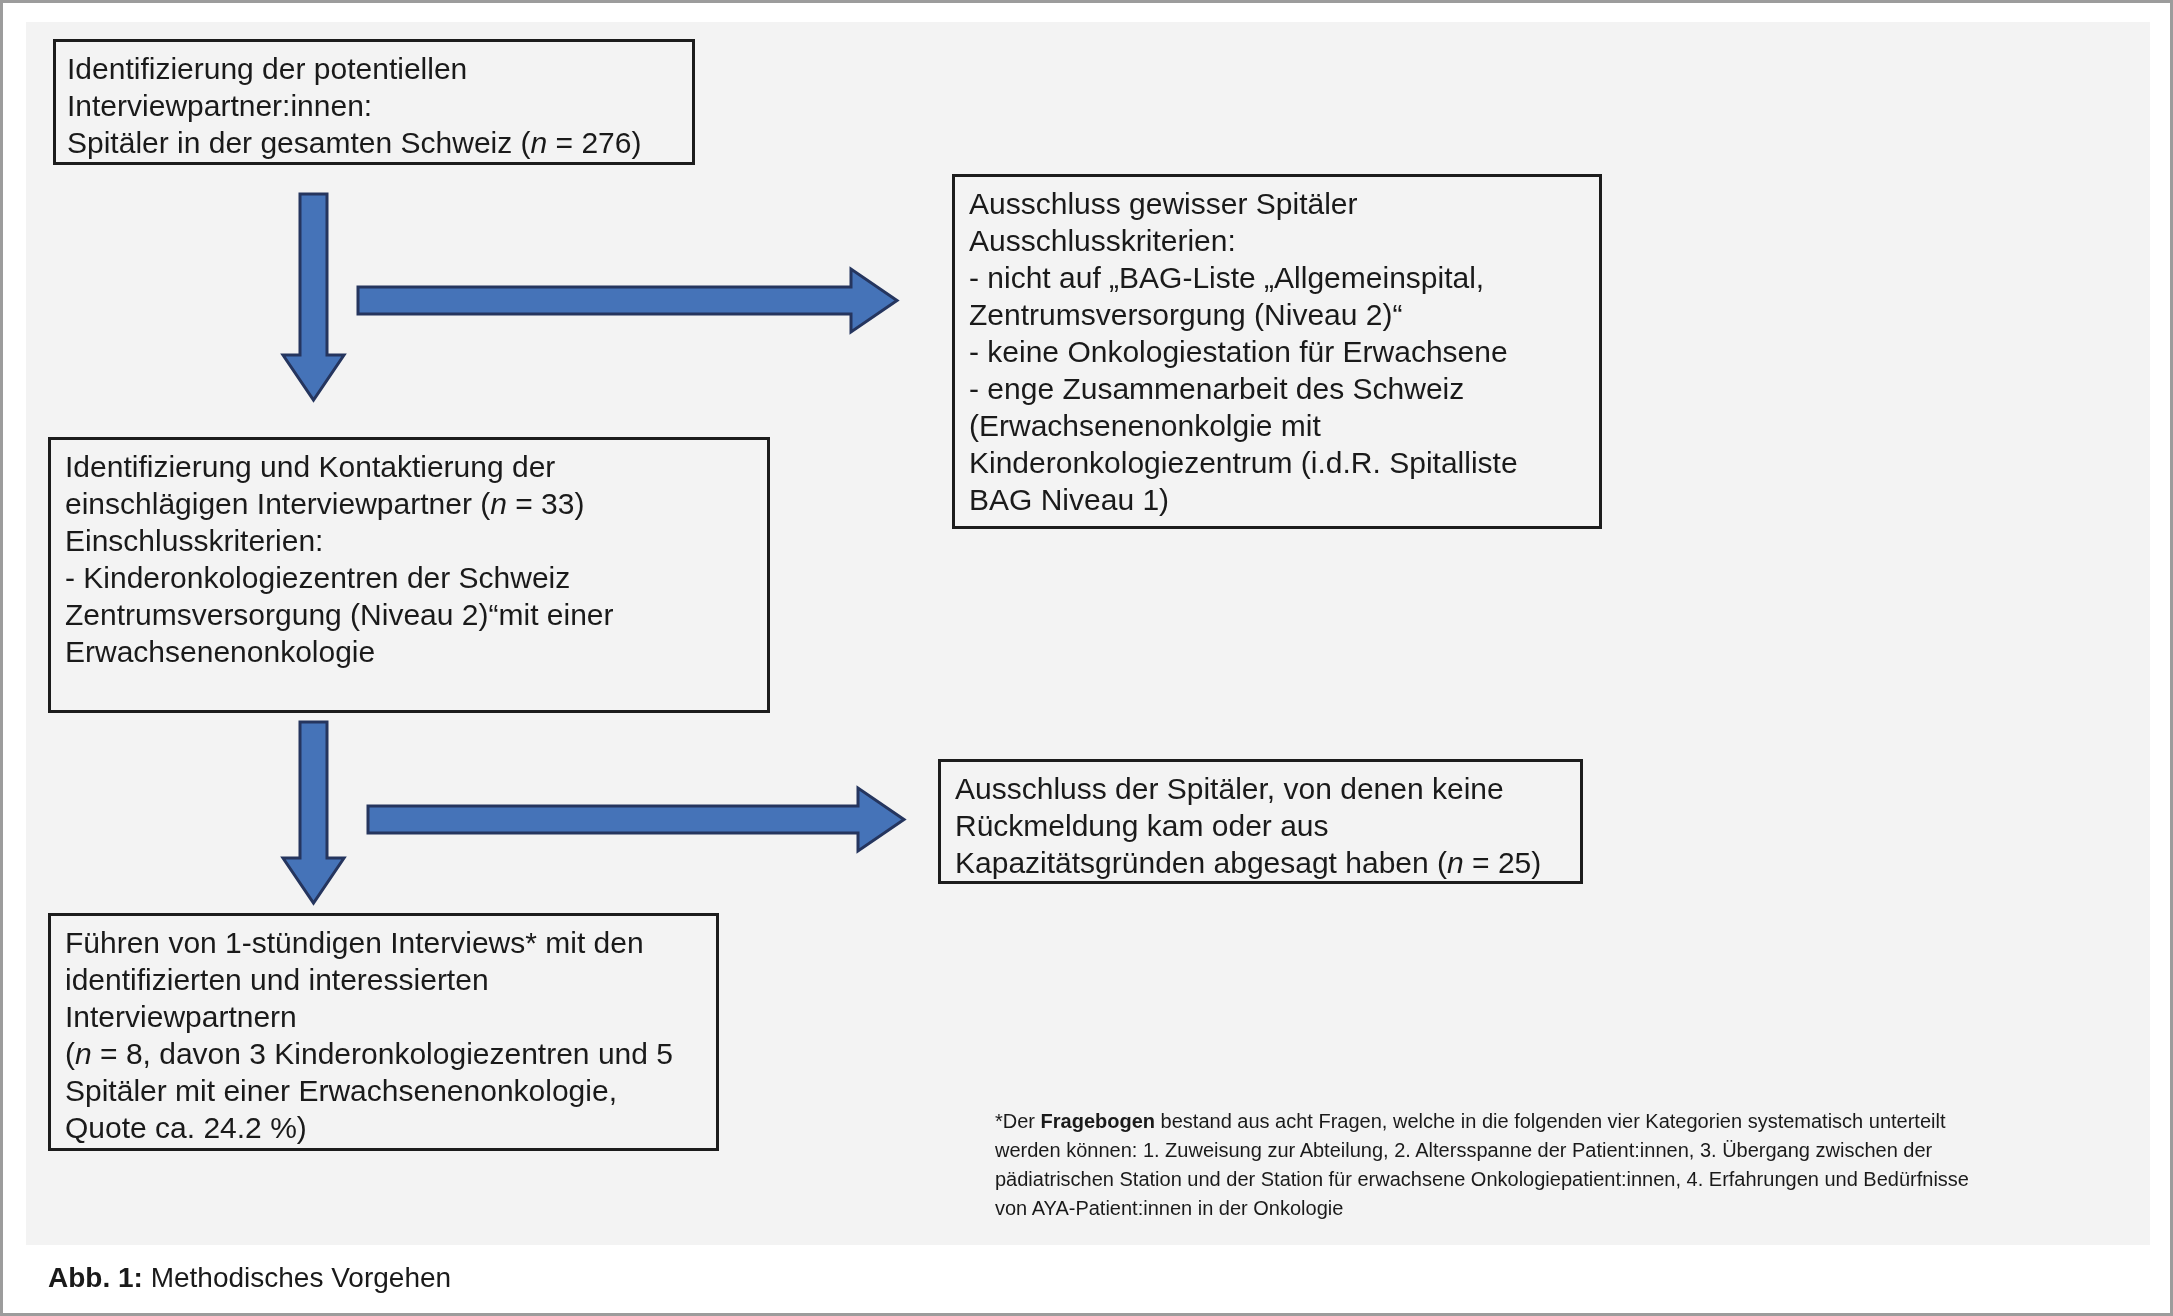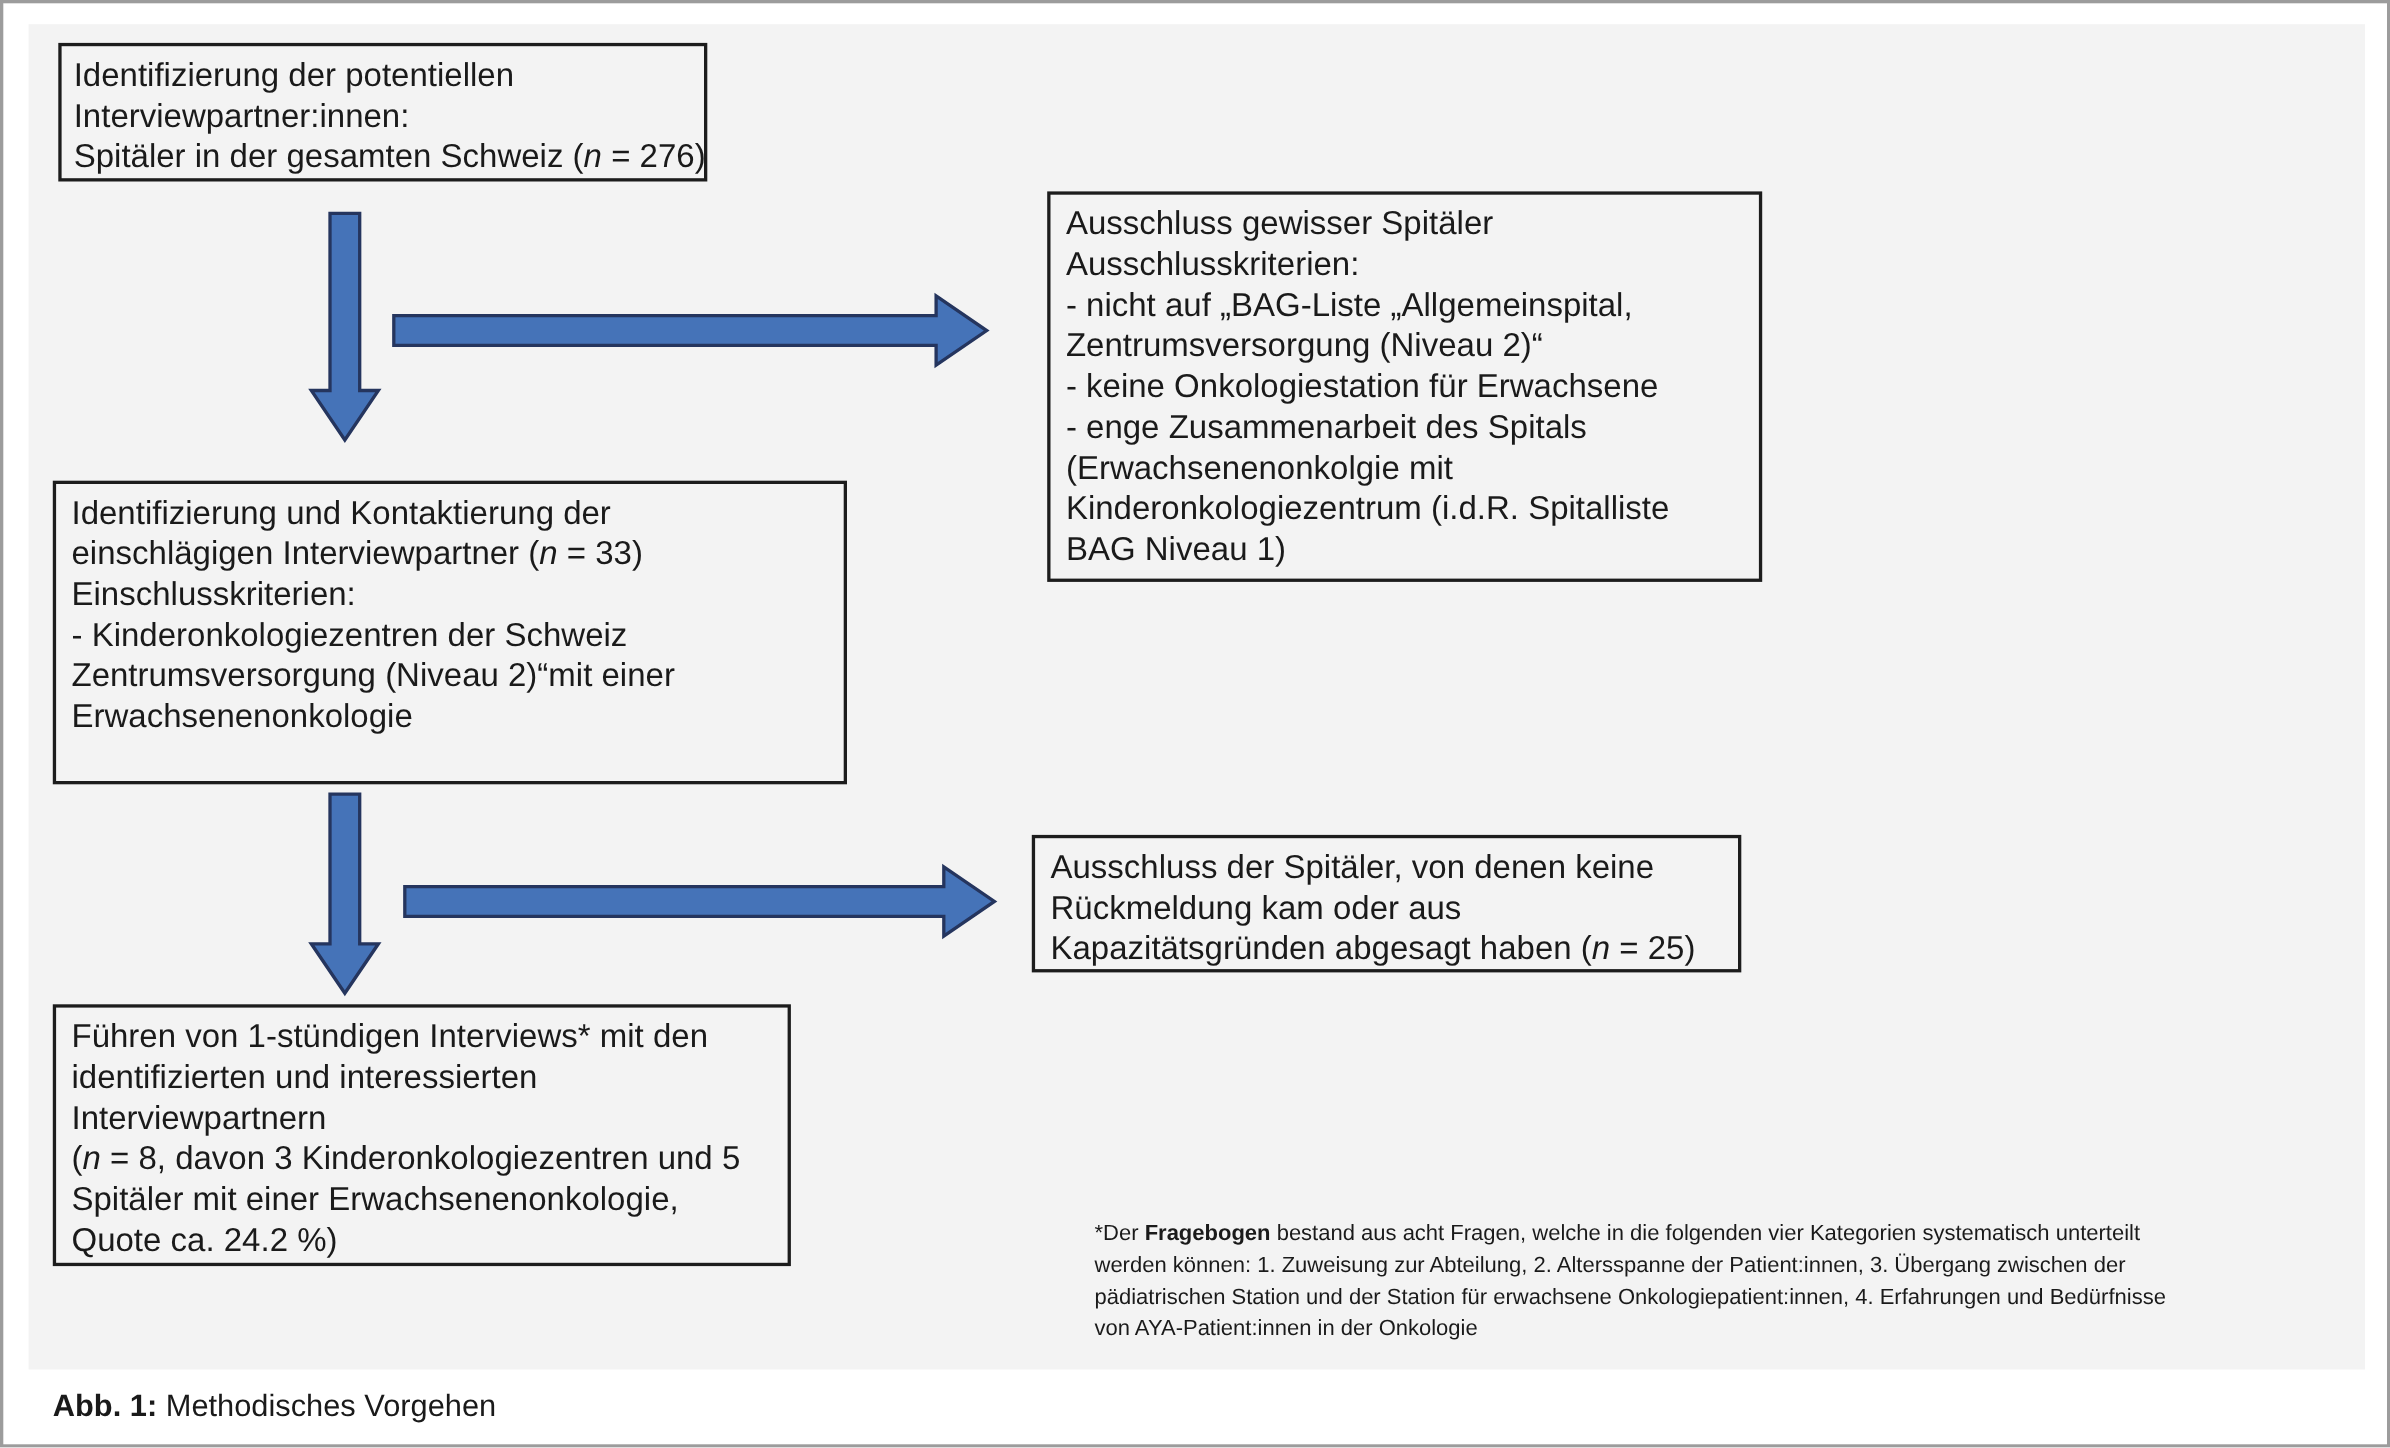--- a/index.html
+++ b/index.html
@@ -28,21 +28,21 @@
   .fbox{
     position:absolute;
     box-sizing:border-box;
     border:3px solid var(--box-border,#1c1c1c);
     padding:8px 14px;
     font-size:30px;
     line-height:37px;
     white-space:nowrap;
     background:transparent;
   }
-  .box1{left:27px;top:17px;width:590px;height:126px;padding-left:11px;}
+  .box1{left:27px;top:17px;width:642px;height:126px;padding-left:11px;}
   .box2{left:914px;top:152px;width:650px;height:355px;margin-left:12px;}
   .box3{left:22px;top:415px;width:722px;height:276px;}
   .box4{left:912px;top:737px;width:645px;height:125px;}
   .box5{left:22px;top:891px;width:671px;height:238px;}
   .footnote{
     position:absolute;left:969px;top:1085px;
     font-size:20px;line-height:29px;
     white-space:nowrap;
   }
   .caption{
@@ -69,21 +69,21 @@
         <div><span>Interviewpartner:innen:</span></div>
         <div><span>Spitäler in der gesamten Schweiz (</span><span style="font-style: italic;">n</span><span> = 276)</span></div>
       </div>
 
     <div class="fbox box2">
         <div><span>Ausschluss gewisser Spitäler</span></div>
         <div><span>Ausschlusskriterien:</span></div>
         <div><span>- nicht auf „BAG-Liste „Allgemeinspital,</span></div>
         <div><span>Zentrumsversorgung (Niveau 2)“</span></div>
         <div><span>- keine Onkologiestation für Erwachsene</span></div>
-        <div><span>- enge Zusammenarbeit des Spitals</span></div>
+        <div><span>- enge Zusammenarbeit des Schweiz</span></div>
         <div><span>(Erwachsenenonkolgie mit</span></div>
         <div><span>Kinderonkologiezentrum (i.d.R. Spitalliste</span></div>
         <div><span>BAG Niveau 1)</span></div>
       </div>
 
     <div class="fbox box3">
         <div><span>Identifizierung und Kontaktierung der</span></div>
         <div><span>einschlägigen Interviewpartner (</span><span style="font-style: italic;">n</span><span> = 33)</span></div>
         <div><span>Einschlusskriterien:</span></div>
         <div><span>- Kinderonkologiezentren der Schweiz</span></div>

